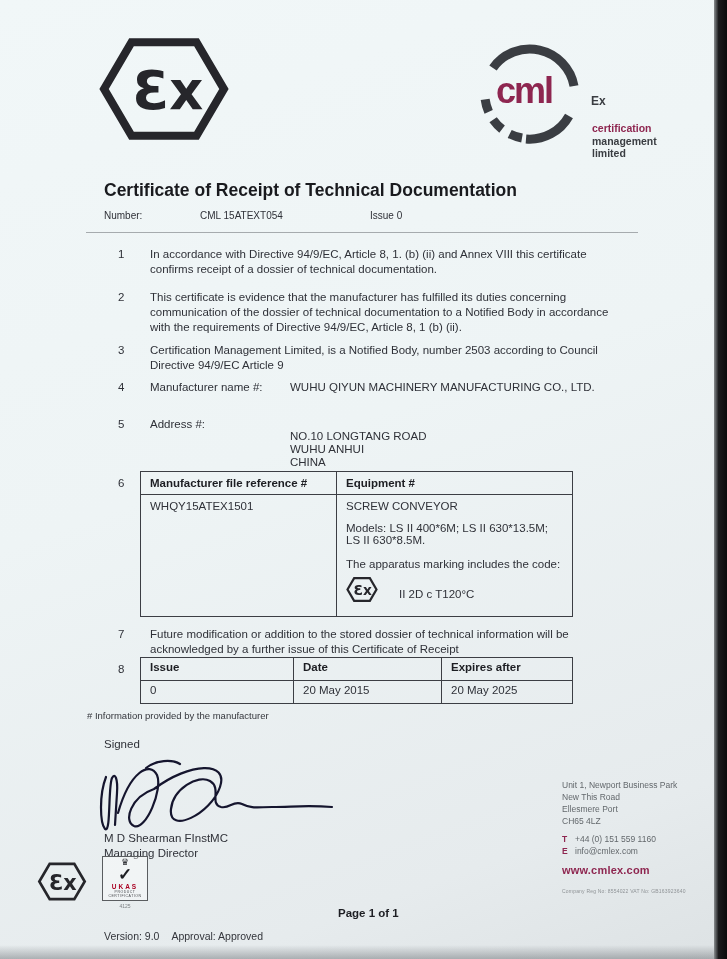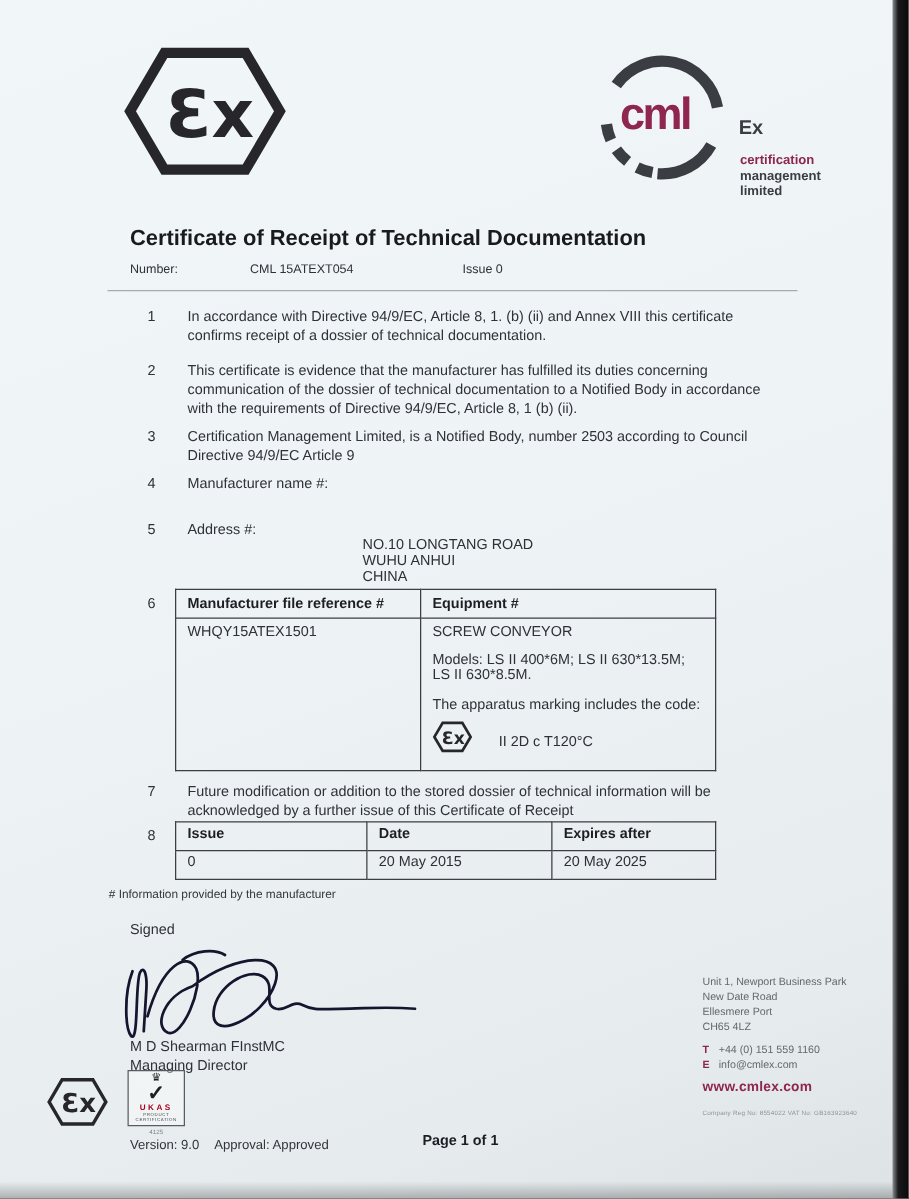--- a/index.html
+++ b/index.html
@@ -13,21 +13,21 @@
     background:linear-gradient(90deg,#8a8e90 0%,#1a1a1c 35%,#0a0a0b 100%); }
   .edge-bottom { position:absolute; bottom:0; left:0; width:100%; height:14px;
     background:linear-gradient(180deg,rgba(90,95,100,0) 0%,rgba(80,85,90,0.40) 100%); }
 
   
   .hex-logo { position:absolute; left:98px; top:33px; width:132px; height:112px; }
   .cml-logo { position:absolute; left:475px; top:36px; width:185px; height:122px; }
   .cml-arc  { position:absolute; left:0; top:0; }
   .cml-word { position:absolute; left:21px; top:34px; font-size:36px; font-weight:bold;
     letter-spacing:-2px; color:#8e2650; }
-  .cml-ex   { position:absolute; left:116px; top:58px; font-size:16px; font-weight:bold; color:#3a3d42; }
+  .cml-ex   { position:absolute; left:116px; top:58px; font-size:12px; font-weight:bold; color:#3a3d42; }
   .cml-sub  { position:absolute; left:117px; top:86px; font-size:10.5px; font-weight:600;
     line-height:12.5px; color:#3a3d42; }
   .cml-sub .l1 { color:#8e2650; }
 
   
   .title { position:absolute; left:104px; top:180px; font-size:17.5px; font-weight:bold; color:#191a1e; }
   .number-row { position:absolute; left:104px; top:210px; width:420px; height:16px; font-size:10px; }
   .number-row .lab { position:absolute; left:0; }
   .number-row .val { position:absolute; left:96px; }
   .number-row .iss { position:absolute; left:266px; }
@@ -73,21 +73,21 @@
   
   .hex-small { position:absolute; left:37px; top:860px; width:50px; height:43px; }
   .ukas { position:absolute; left:102px; top:856px; width:46px; text-align:center; }
   .ukas .box { border:1px solid #5a5d60; padding:1px 0 2px; background:rgba(255,255,255,0.4); }
   .ukas .crown { font-size:9px; line-height:9px; color:#1d1e23; }
   .ukas .tick { font-size:17px; line-height:16px; font-weight:bold; color:#1d1e23; }
   .ukas .nm { font-size:6.5px; font-weight:bold; letter-spacing:2px; color:#a02; line-height:7px; }
   .ukas .sub { font-size:3.5px; letter-spacing:0.5px; color:#46484c; line-height:4px; }
   .ukas .num { font-size:5px; color:#7d8184; margin-top:2px; }
 
-  .version { position:absolute; left:104px; top:910px; font-size:10.5px; color:#33353b; }
+  .version { position:absolute; left:104px; top:930px; font-size:10.5px; color:#33353b; }
   .version .ap { margin-left:9px; }
   .pageno { position:absolute; left:338px; top:907px; font-size:11.5px; font-weight:bold; color:#1d1e23; }
 
   
   .contact { position:absolute; left:562px; top:779px; width:152px; font-size:8.5px;
     line-height:12px; color:#63686c; }
   .contact .trow { display:flex; }
   .contact .tl { width:13px; font-weight:bold; color:#8e2650; flex:none; }
   .contact .gap { height:6px; }
   .contact .site { margin-top:7px; font-size:11px; font-weight:bold; color:#8e2650; letter-spacing:0.2px; }
@@ -135,20 +135,21 @@
     <div class="t">This certificate is evidence that the manufacturer has fulfilled its duties concerning communication of the dossier of technical documentation to a Notified Body in accordance with the requirements of Directive 94/9/EC, Article 8, 1 (b) (ii).</div>
   </div>
   <div class="item i3">
     <div class="n">3</div>
     <div class="t narrow">Certification Management Limited, is a Notified Body, number 2503 according to Council Directive 94/9/EC Article 9</div>
   </div>
 
   <div class="item i4">
     <div class="n">4</div>
     <div class="lbl">Manufacturer name #:</div>
+    <div class="val">WUHU QIYUN MACHINERY MANUFACTURING CO., LTD.</div>
   </div>
 
   <div class="item i5">
     <div class="n">5</div>
     <div class="lbl">Address #:</div>
     <div class="addr-lines">
       <div>NO.10 LONGTANG ROAD</div>
       <div>WUHU ANHUI</div>
       <div>CHINA</div>
     </div>
@@ -238,21 +239,21 @@
   </div>
 
   <div class="version">
     <span>Version: 9.0</span>
     <span class="ap">Approval: Approved</span>
   </div>
   <div class="pageno">Page 1 of 1</div>
 
   <div class="contact">
     <div>Unit 1, Newport Business Park</div>
-    <div>New Date Road</div>
+    <div>New This Road</div>
     <div>Ellesmere Port</div>
     <div>CH65 4LZ</div>
     <div class="gap"></div>
     <div class="trow">
       <span class="tl">T</span>
       <span>+44 (0) 151 559 1160</span>
     </div>
     <div class="trow">
       <span class="tl">E</span>
       <span>info@cmlex.com</span>

